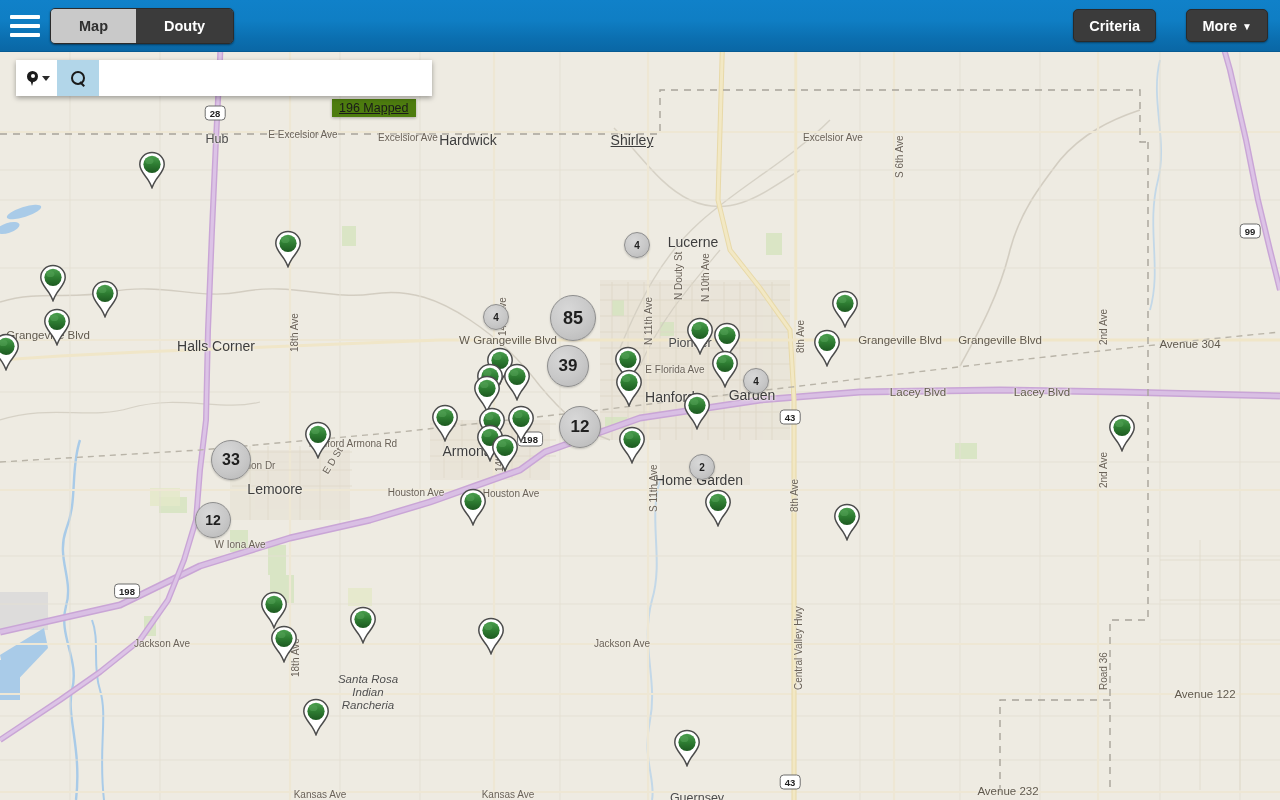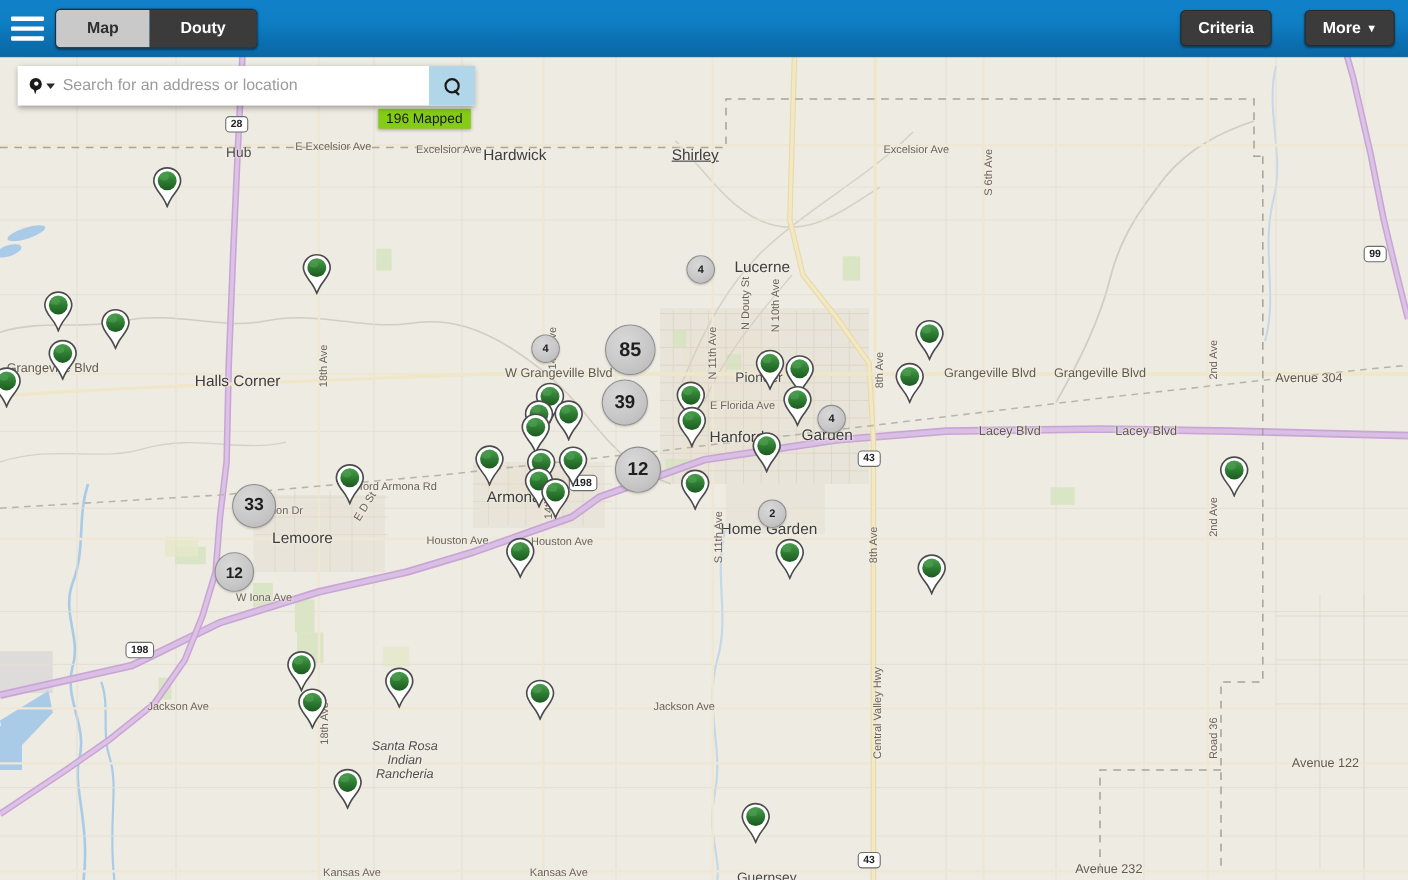--- a/index.html
+++ b/index.html
@@ -117,27 +117,28 @@
     width: 10px; height: 10px; border: 2px solid #1a1a1a; border-radius: 50%;
   }
   .mag::after {
     content: ""; position: absolute; left: 9px; top: 10px;
     width: 6px; height: 2px; background: #1a1a1a;
     transform: rotate(45deg); transform-origin: left center;
   }
 
   
   #mapped-count {
-    position: absolute; left: 344px; top: 99px;
-    background: #84cc16;
+    position: absolute; left: 332px; top: 99px;
+    background: #4d7c0f;
     font-size: 12.5px; color: #1a1a1a;
     padding: 2px 7px;
     box-shadow: 0 1px 3px rgba(0,0,0,.3);
     white-space: nowrap;
     z-index: 34;
+    text-decoration: underline;
   }
 
   
   .marker {
     position: absolute;
     width: 28px; height: 38px;
     z-index: 20;
     cursor: pointer;
   }
   .marker svg { display: block; }
@@ -951,21 +952,20 @@
     </div>
   </div>
 
   <div id="searchbar">
     <div id="pin-select">
       <span class="pin-glyph">
           <i></i>
         </span>
       <span class="mini-caret"></span>
     </div>
-    <input id="search-input" type="text" placeholder="Search for an address or location" style="">
     <div id="search-go">
       <span class="mag"></span>
     </div>
   </div>
 
   <div id="mapped-count">196 Mapped</div>
 
 </div>
 
 </body></html>

